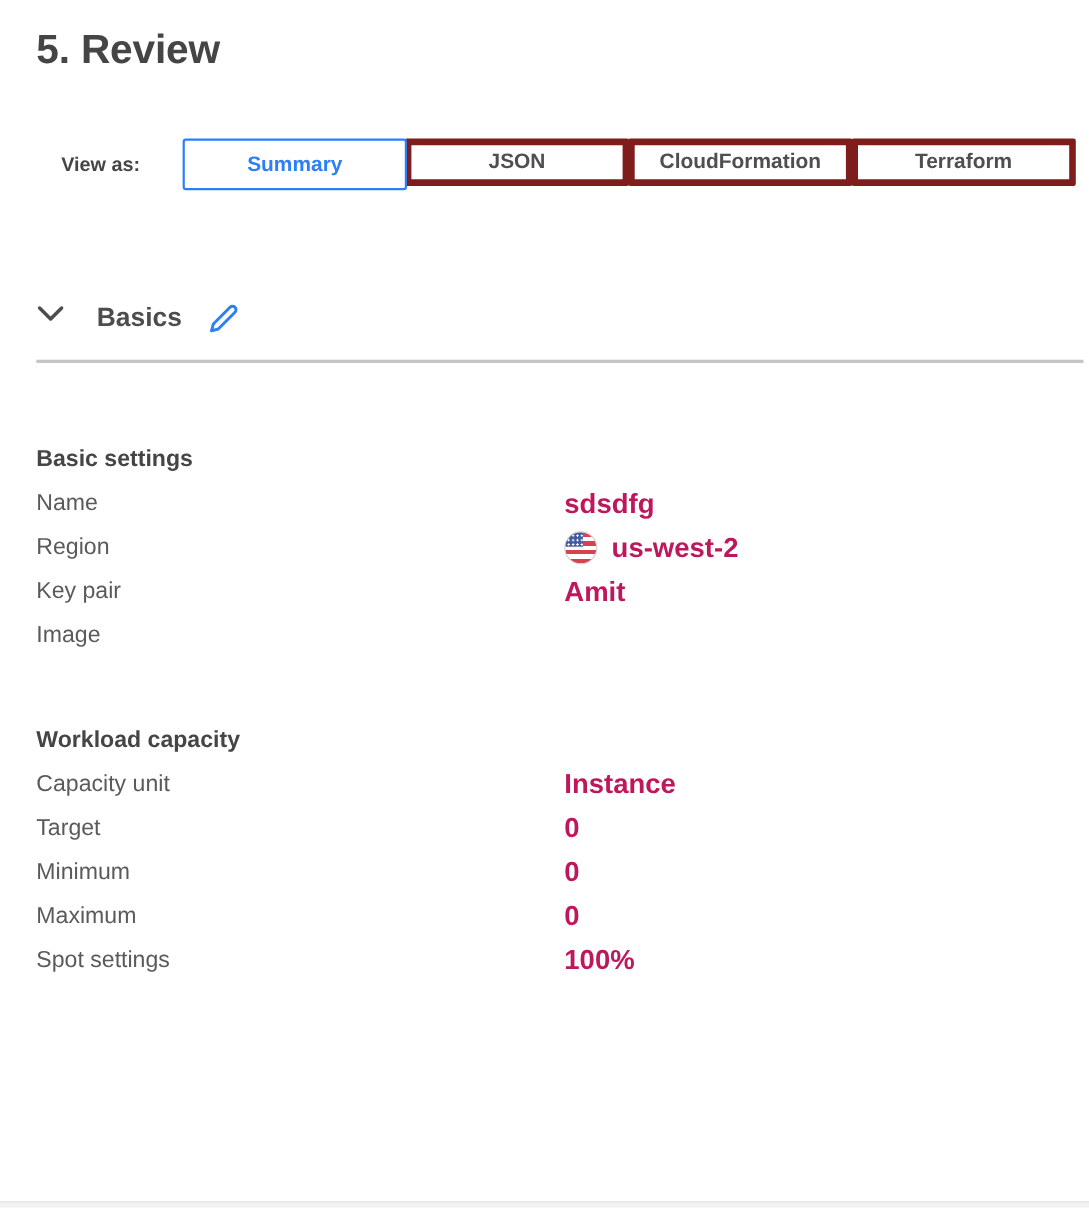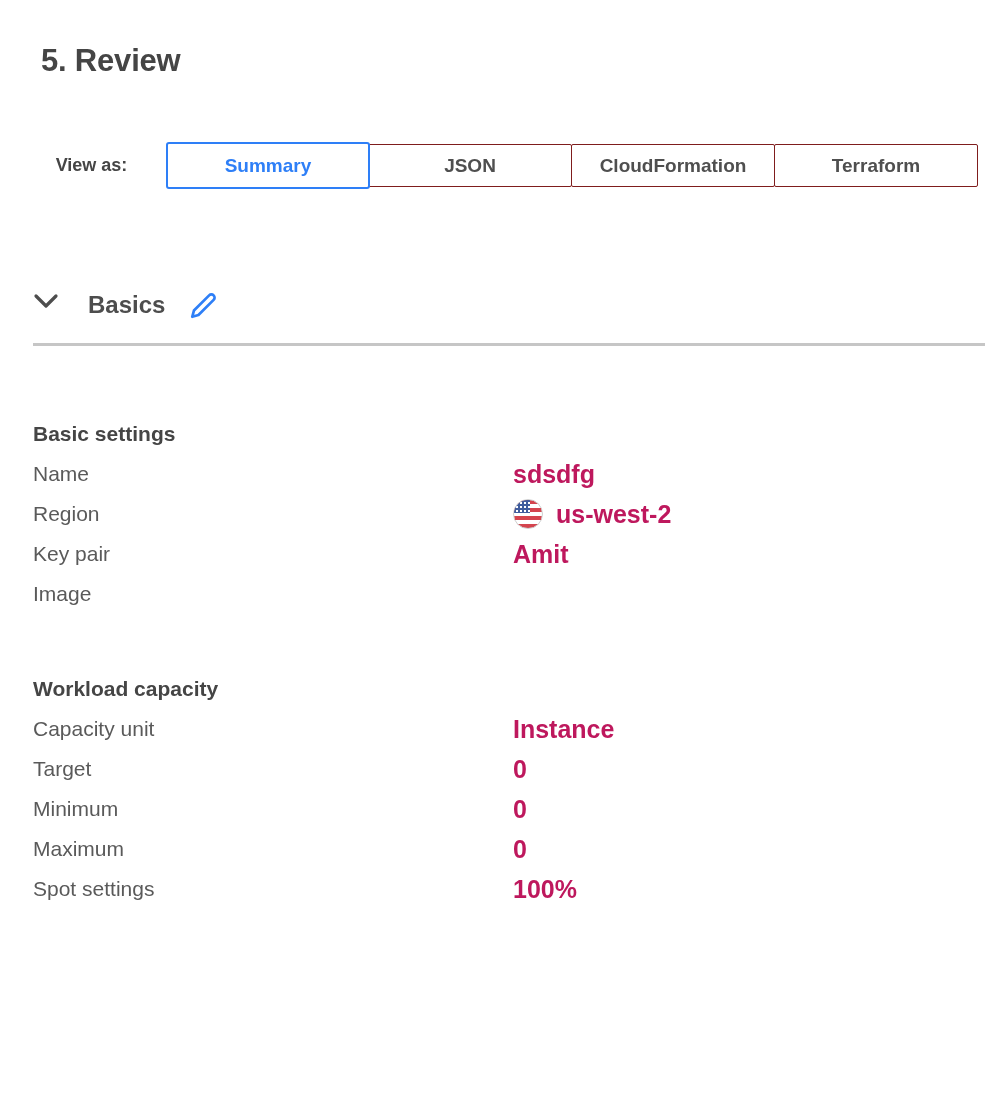--- a/index.html
+++ b/index.html
@@ -12,23 +12,23 @@
     font-family: "Liberation Sans", sans-serif;
   }
   .page {
     position: relative;
     width: 990px;
     height: 1098px;
     box-sizing: border-box;
     padding: 0 27px 0 33px;
   }
   .page-title {
-    margin: 8px;
-    padding-top: 36px;
-    font-size: 31px;
+    margin: 0;
+    padding-top: 28px;
+    font-size: 37px;
     line-height: 34px;
     font-weight: 700;
     color: #454545;
     letter-spacing: -0.2px;
   }
   
   .viewas-row {
     margin-top: 64px;
     display: flex;
     align-items: center;
@@ -37,32 +37,32 @@
   .viewas-label {
     width: 117px;
     flex-shrink: 0;
     font-size: 18px;
     font-weight: 700;
     color: #454545;
     text-align: center;
   }
   .tab-group {
     display: flex;
-    align-items: center;
+    align-items: flex-start;
     padding-left: 16px;
   }
   .tab {
     box-sizing: border-box;
     width: 204px;
     height: 43px;
     display: flex;
     align-items: center;
     justify-content: center;
     background: #ffffff;
-    border: 1px solid #7f1d1d;
+    border: 6px solid #7f1d1d;
     margin-left: -1px;
     font-size: 19px;
     font-weight: 700;
     color: #4f4f4f;
     border-radius: 2px;
     cursor: pointer;
     position: relative;
   }
   .tab.selected {
     height: 47px;

